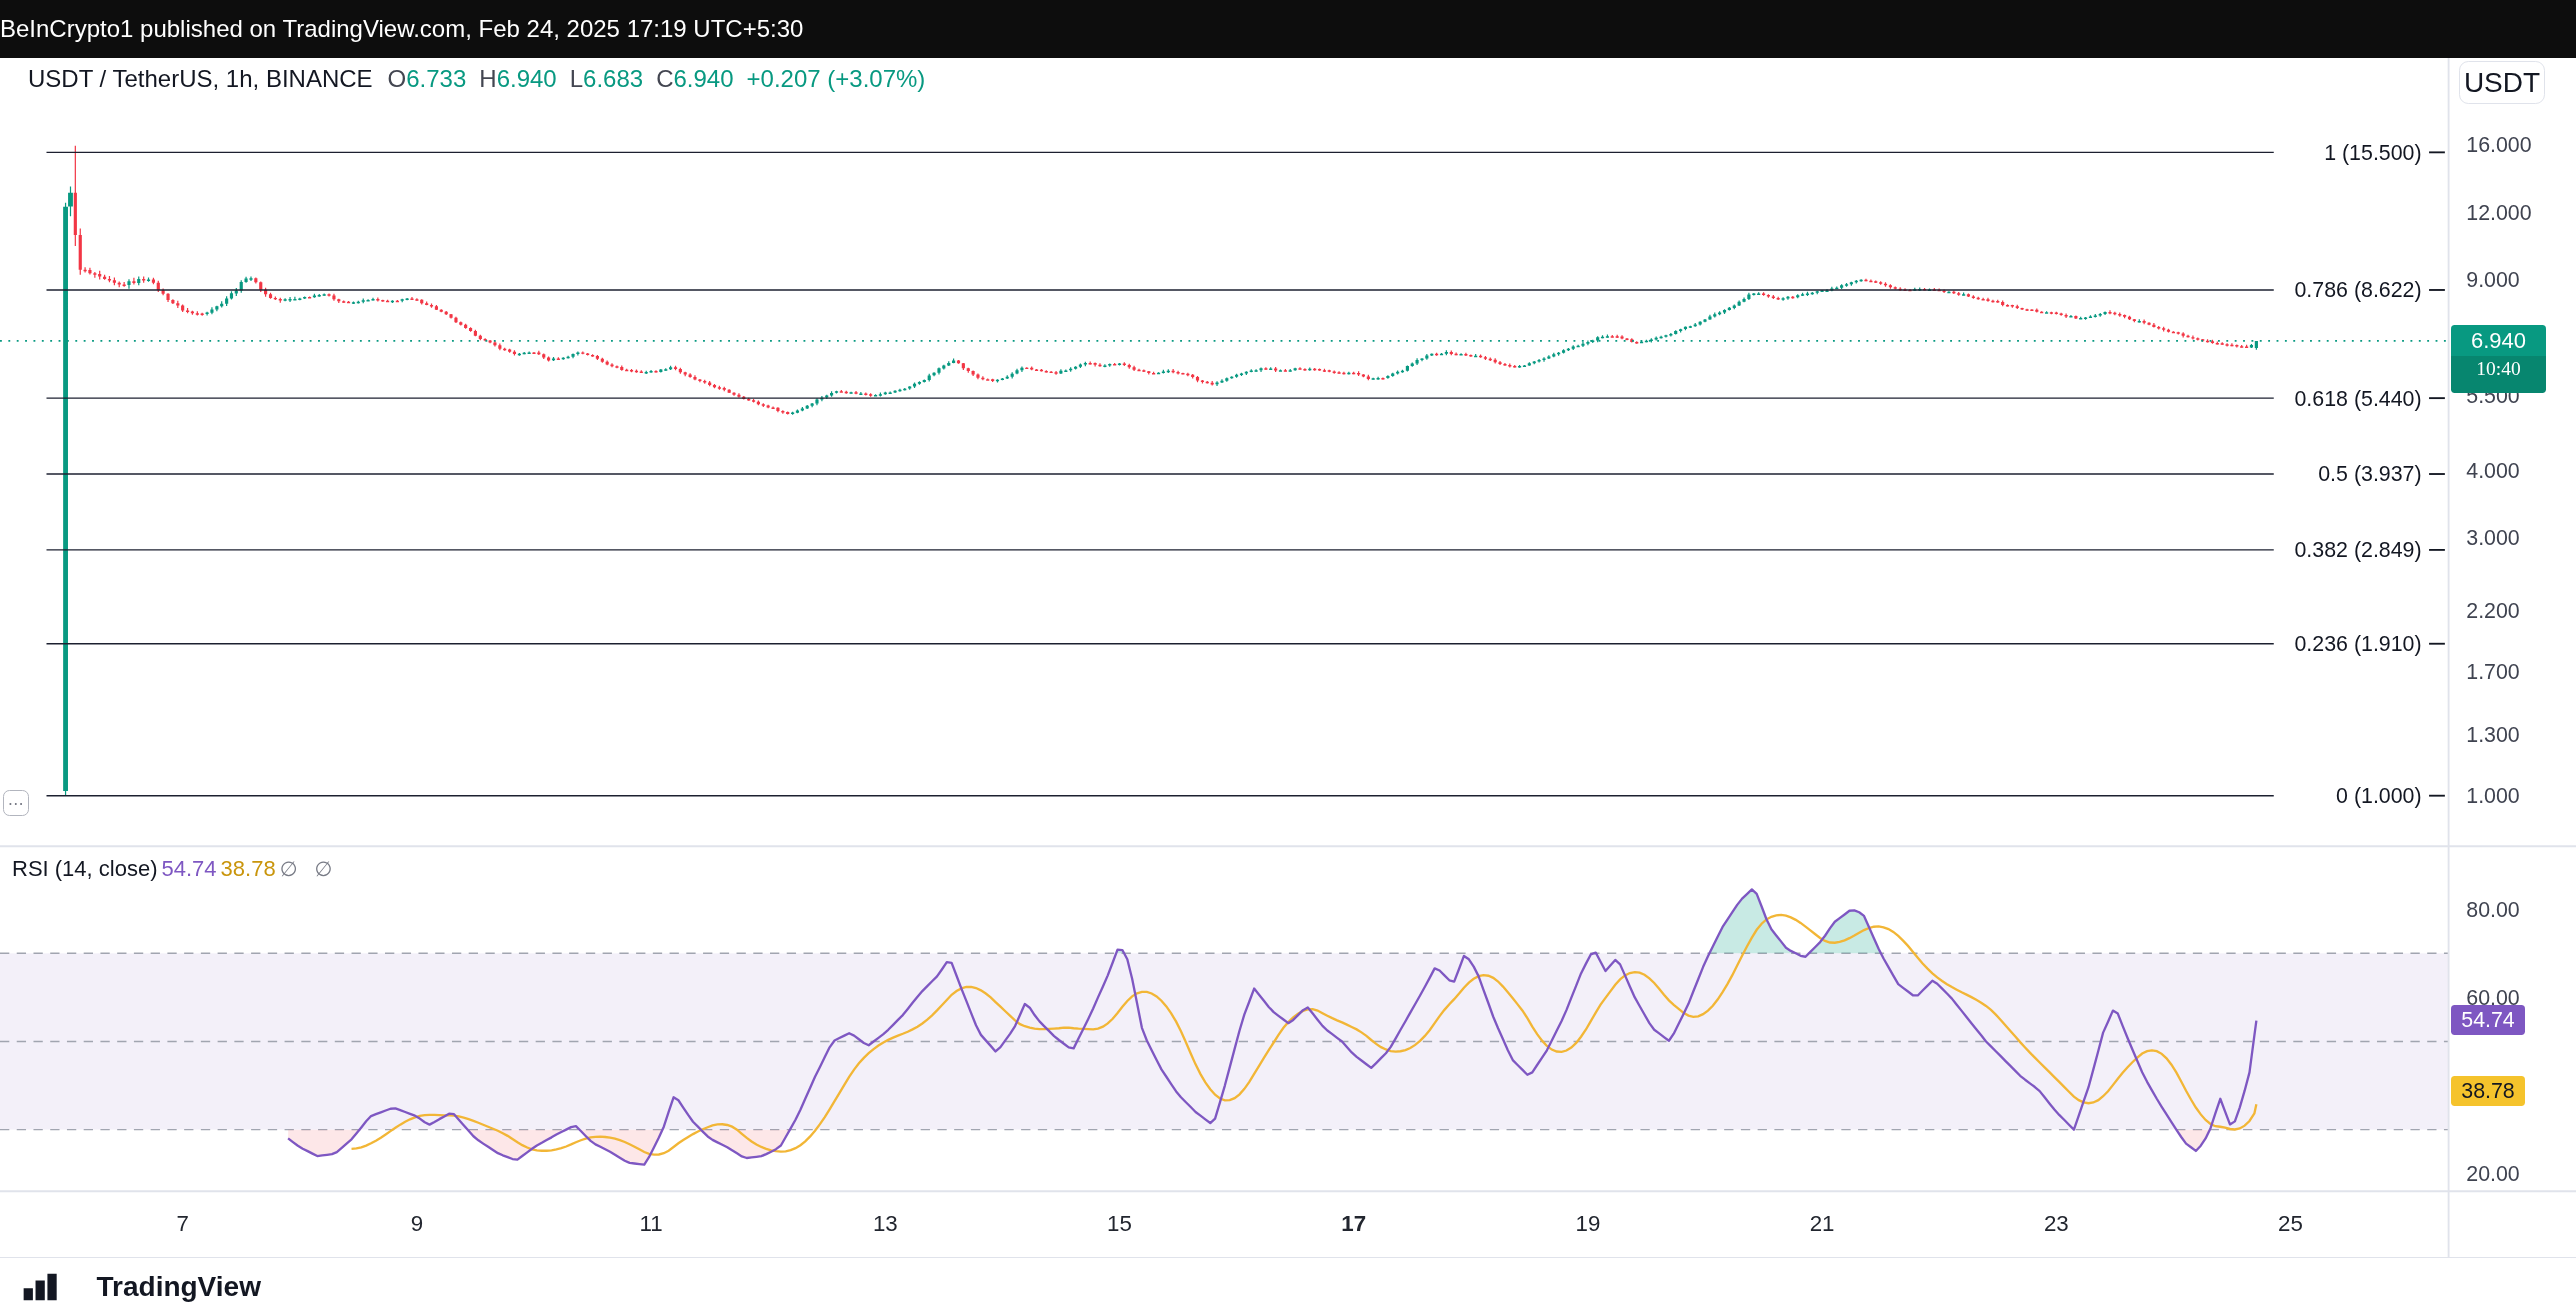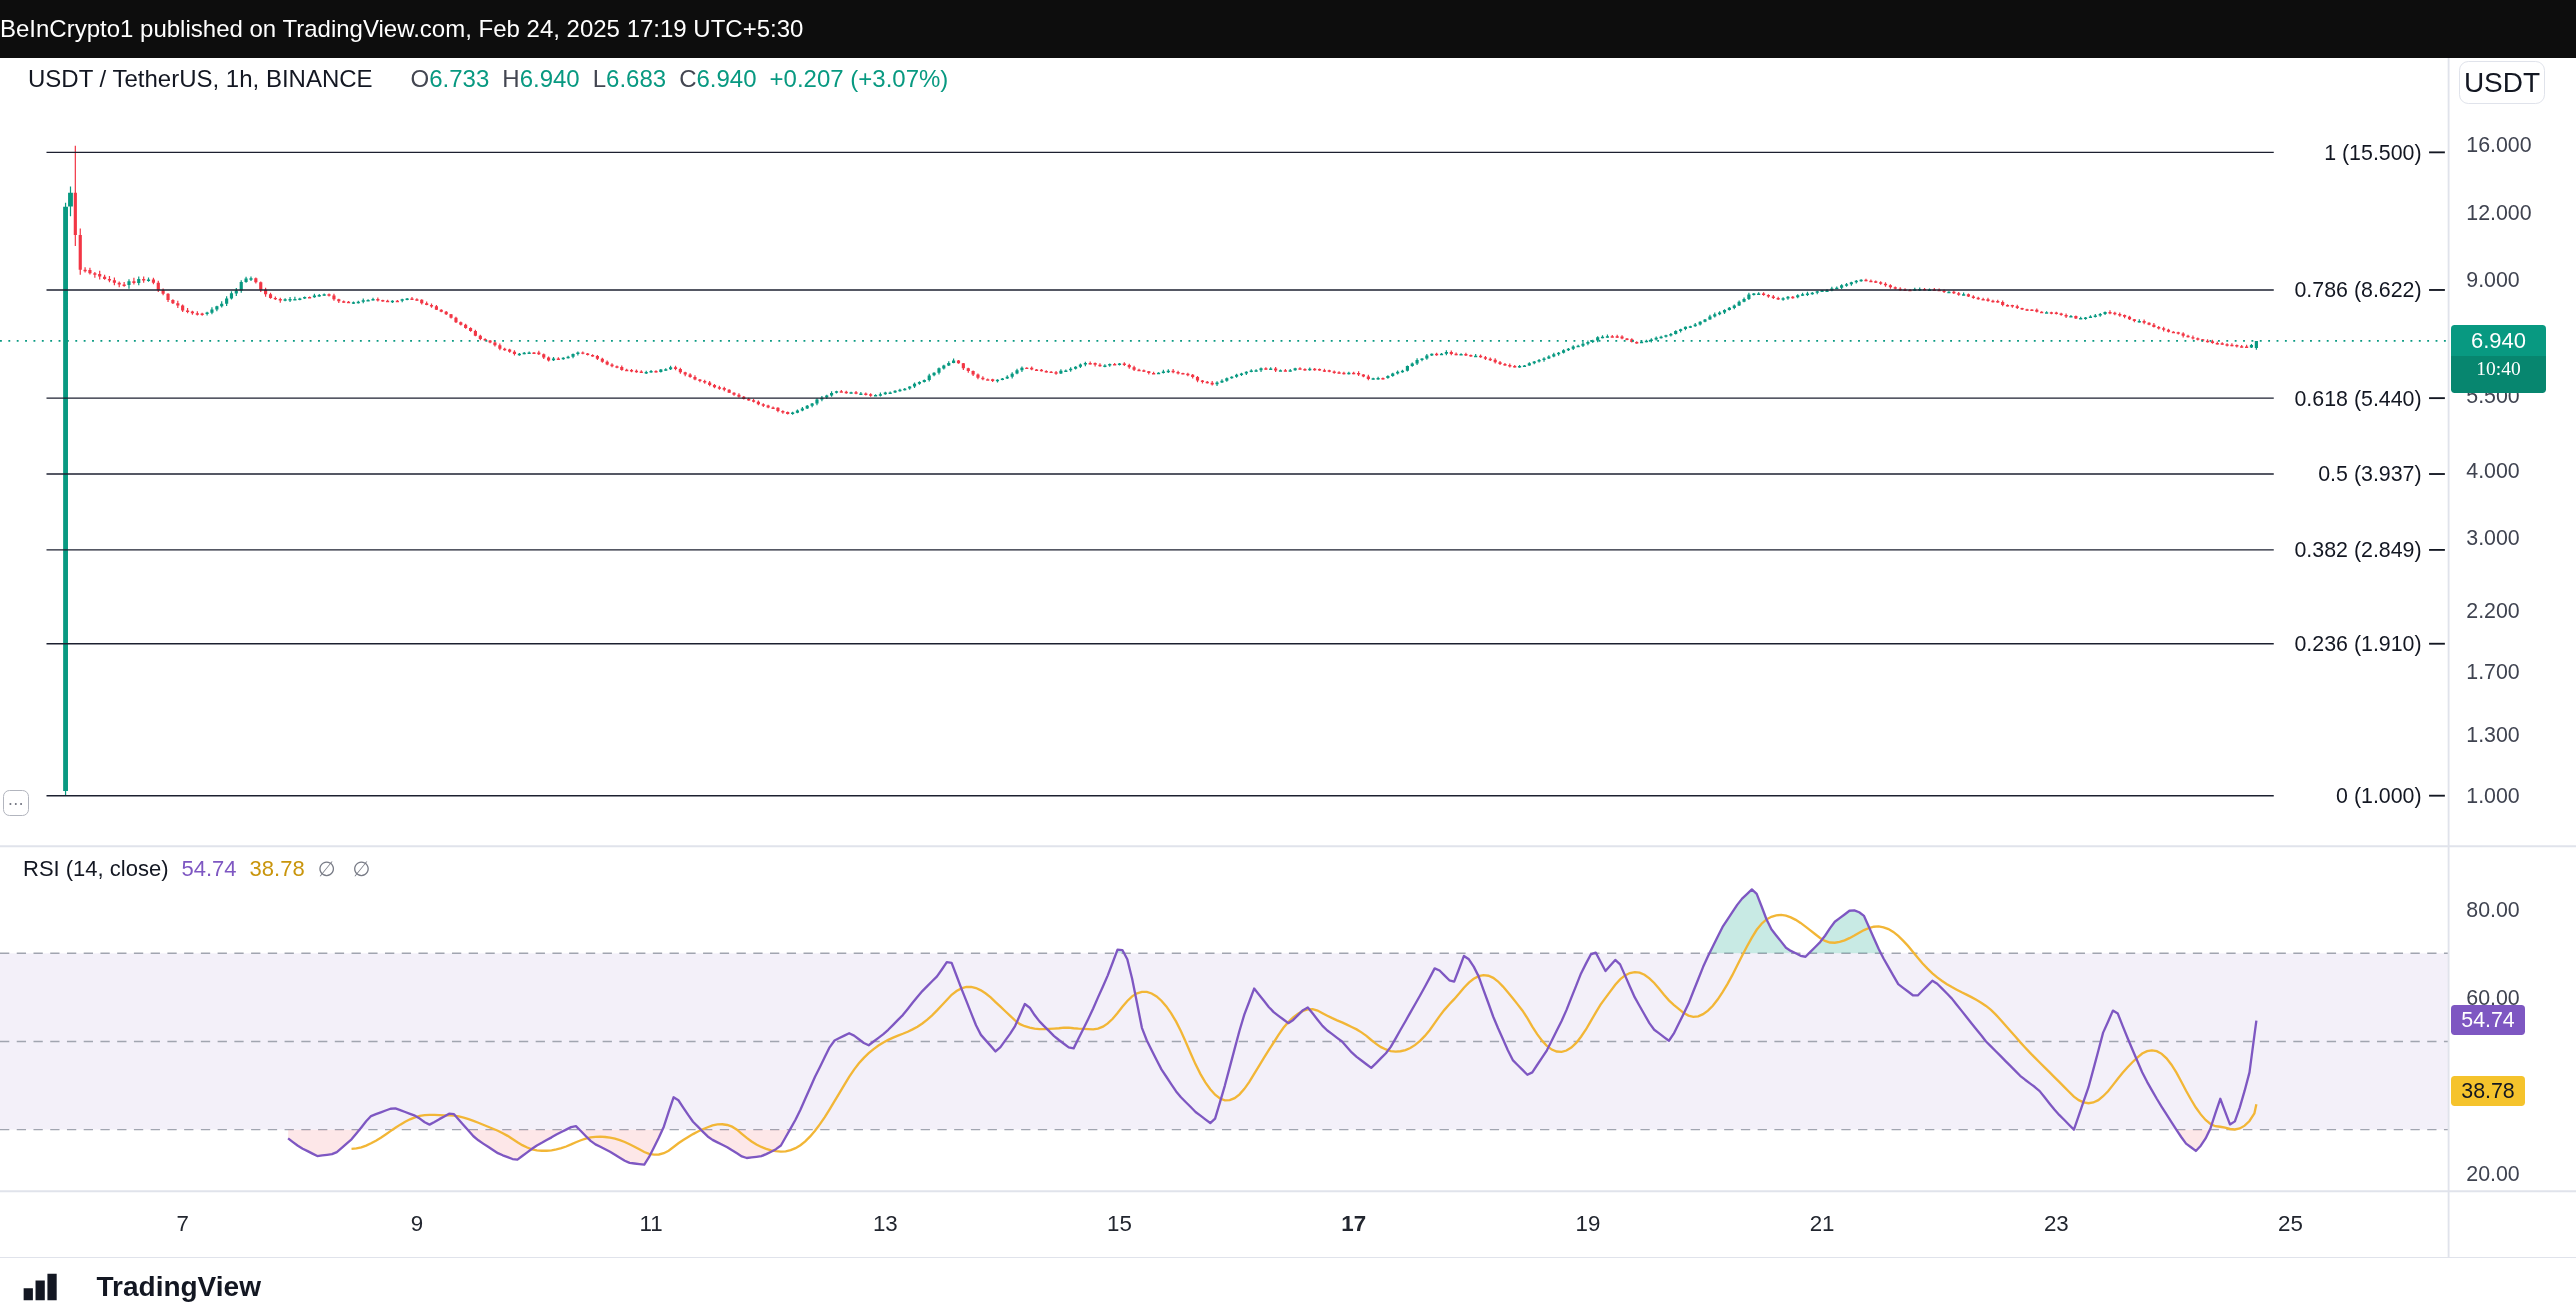--- a/index.html
+++ b/index.html
@@ -6,30 +6,30 @@
     font-family:"Liberation Sans",sans-serif;}
   .abs{position:absolute;}
   #topbar{left:0;top:0;width:2576px;height:58px;background:#0d0d0d;color:#ffffff;
     display:flex;align-items:center;box-sizing:border-box;font-size:24px;}
   #chart-canvas{left:0;top:0;}
   svg text{font-family:"Liberation Sans",sans-serif;}
   .ax{font-size:23px;fill:#3f4350;}
   .xlab{font-size:24px;fill:#22262f;}
   .fib{font-size:23px;fill:#131722;}
   #legend-main{left:28px;top:65px;display:flex;align-items:baseline;gap:15px;font-size:24px;color:#131722;}
-  #legend-main .grp{display:flex;gap:13px;margin-left:23px;}
+  #legend-main .grp{display:flex;gap:13px;}
   #legend-main .pair{white-space:nowrap;}
   #legend-main .k{color:#434651;}
   #legend-main .v,#legend-main .chg{color:#089981;}
   #usdt-button{left:2459px;top:61px;width:84px;height:41px;border:1.9px solid #e0e3eb;border-radius:9.3px;
     background:#ffffff;color:#131722;font-size:28px;display:flex;align-items:center;justify-content:center;}
   #price-badge{left:2451px;top:325px;width:95px;border-radius:3.7px;overflow:hidden;text-align:center;}
   .pb-price{background:#089981;color:#fff;font-size:22px;height:31px;line-height:31px;}
   .pb-count{background:#07866f;color:#fff;font-size:19.5px;height:37px;line-height:25px;font-family:Liberation Serif, serif;}
-  #legend-rsi{left:23px;top:856px;display:flex;align-items:baseline;gap:13px;font-size:22px;color:#131722;}
+  #legend-rsi{left:12px;top:856px;display:flex;align-items:baseline;gap:4px;font-size:22px;color:#131722;}
   #legend-rsi .rsi-val{color:#7e57c2;}
   #legend-rsi .ma-val{color:#c9950c;}
   #legend-rsi .voids{color:#787b86;font-size:20.5px;letter-spacing:5.6px;}
   .rsi-badge{width:74px;height:30px;line-height:30px;text-align:center;font-size:21.4px;border-radius:3.7px;}
   #rsi-badge-purple{left:2451px;top:1005px;background:#7e57c2;color:#ffffff;}
   #rsi-badge-yellow{left:2451px;top:1076px;background:#f5c32c;color:#131722;}
   #anchor-icon{left:2.8px;top:790px;width:24px;height:24px;border:1.9px solid #b2b5be;border-radius:6.5px;
     background:#ffffff;color:#787b86;font-size:16px;display:flex;align-items:center;justify-content:center;}
   #footer{left:0;top:1257px;width:2576px;height:58px;background:#ffffff;border-top:1.9px solid #e0e3eb;
     box-sizing:border-box;display:flex;align-items:center;gap:11px;padding-left:20.5px;}

